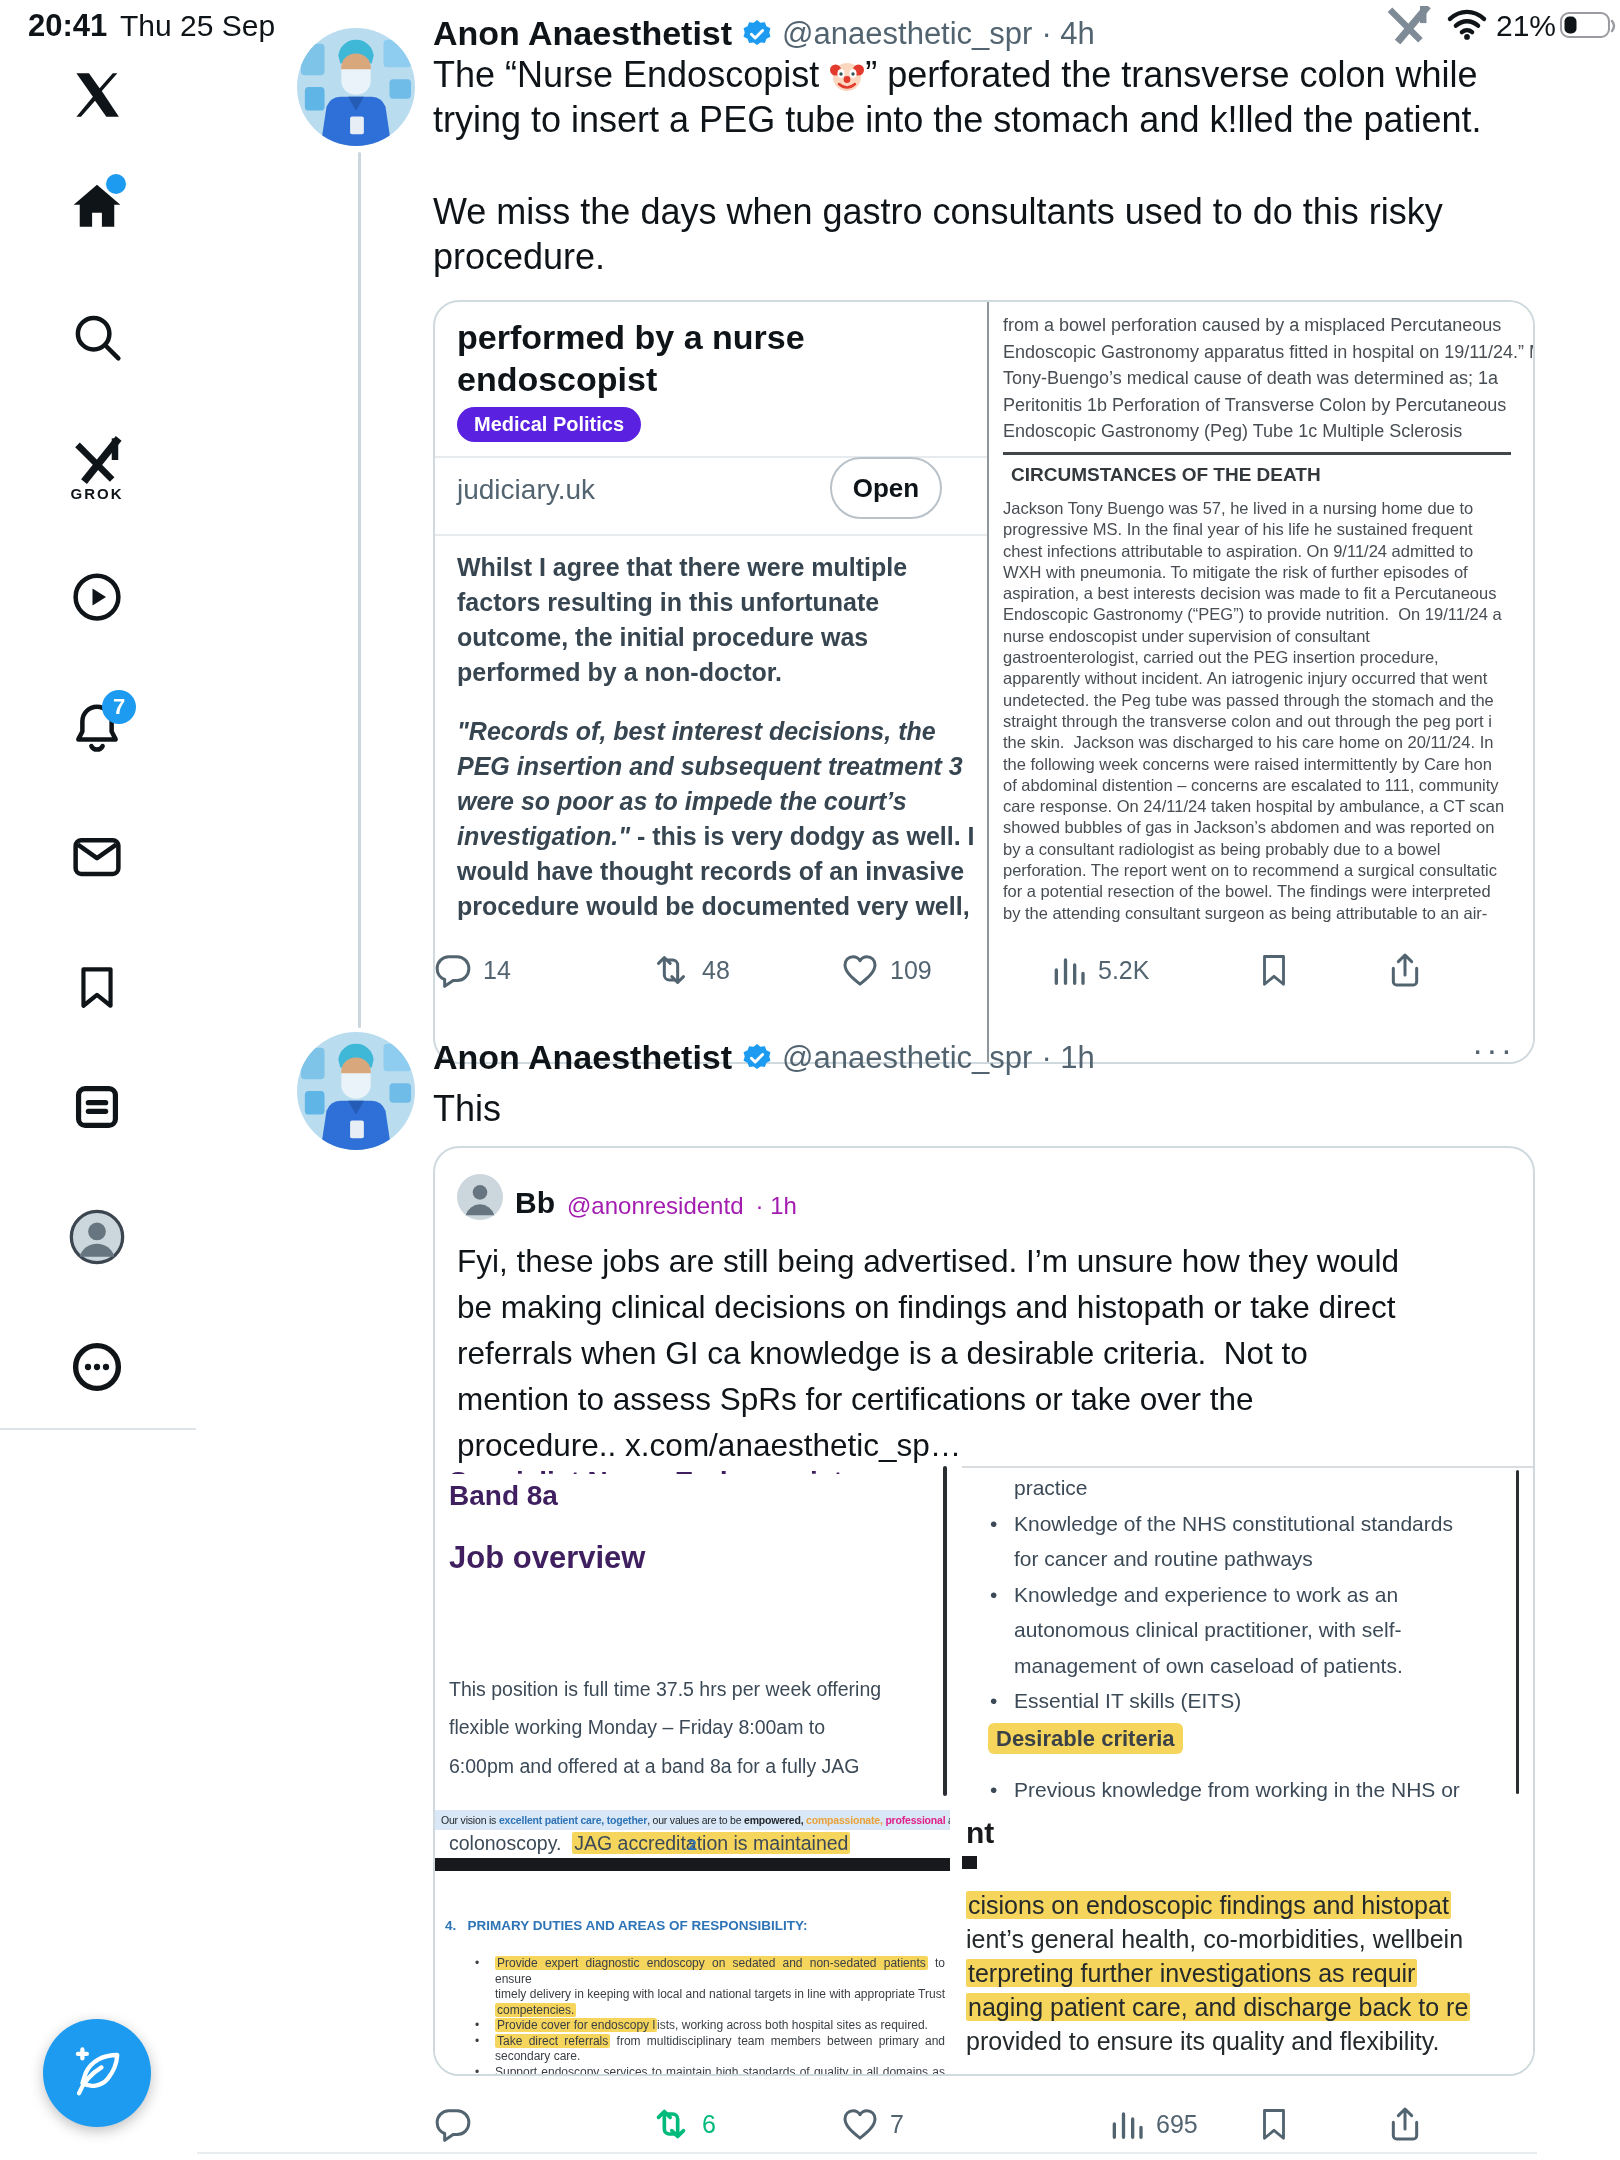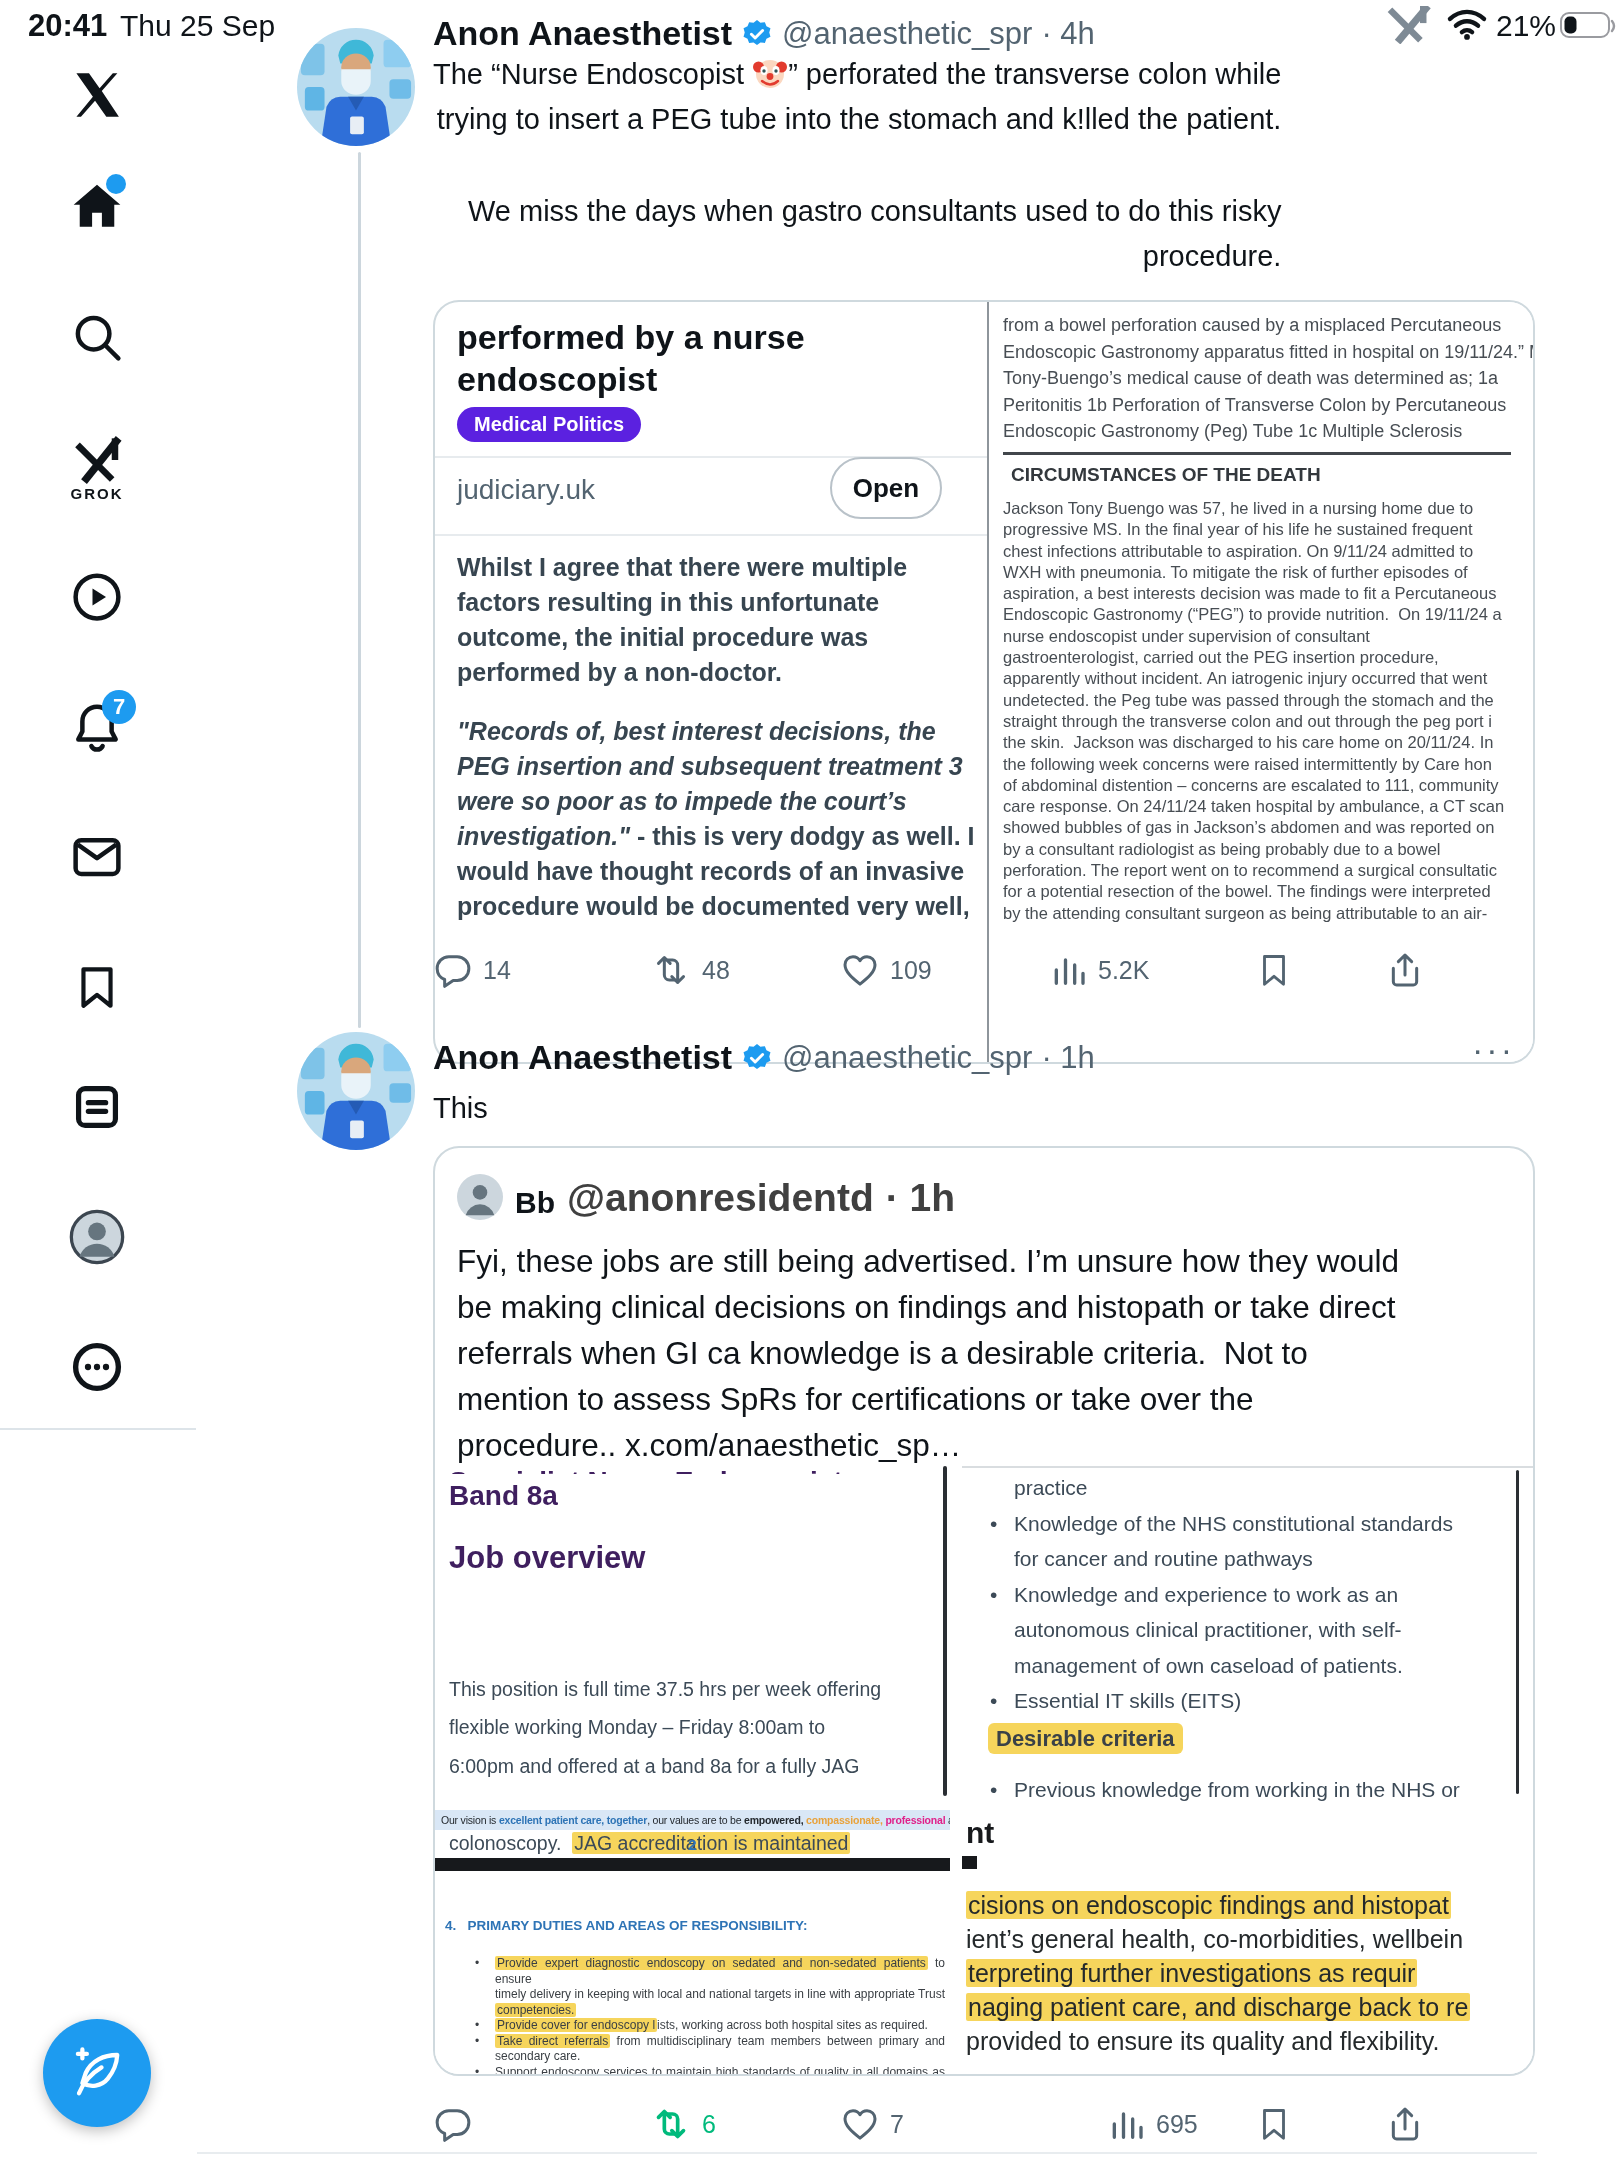--- a/index.html
+++ b/index.html
@@ -15,41 +15,41 @@
   .sb-pct{font-size:30px;font-weight:500;}
   
   .side-ic{position:absolute;left:66px;width:62px;height:62px;display:flex;align-items:center;justify-content:center;}
   .badge{position:absolute;background:#1d9bf0;color:#fff;border-radius:999px;font-size:22px;font-weight:700;
          min-width:34px;height:34px;display:flex;align-items:center;justify-content:center;padding:0 6px;box-sizing:border-box;}
   .grok-lbl{font-size:15px;font-weight:700;letter-spacing:2px;}
   
   .avatar{position:absolute;width:118px;height:118px;border-radius:50%;overflow:hidden;}
   .name{font-size:34px;font-weight:800;}
   .handle{font-size:31px;color:#536471;font-weight:400;}
-  .tw-text{font-size:29px;line-height:45px;color:#0f1419;text-align:right;}
+  .tw-text{font-size:36px;line-height:45px;color:#0f1419;}
   .threadline{position:absolute;left:358px;width:3px;background:#ccd6dd;border-radius:2px;}
   
   .card{position:absolute;border:2px solid #cfd9de;border-radius:26px;overflow:hidden;background:#fff;box-sizing:border-box;}
   .pill-tag{display:inline-block;background:#5b21e0;color:#fff;font-weight:700;font-size:20px;border-radius:999px;padding:6px 17px;}
   .hr1{position:absolute;left:0;right:0;height:2px;background:#e7ebee;}
   .open-btn{position:absolute;width:112px;height:62px;border:2.5px solid #b9c2c9;border-radius:34px;display:flex;align-items:center;justify-content:center;
             font-size:26px;font-weight:800;color:#0f1419;box-sizing:border-box;background:#fff;}
   .c1-para{font-size:25px;line-height:35px;font-weight:600;color:#374550;}
   .it{font-style:italic;}
   .doc{font-size:16.5px;color:#474d53;}
   .doc-l1{font-size:18px;line-height:26.6px;white-space:pre;}
   .doc-l2{font-size:16.5px;line-height:21.3px;white-space:pre;}
   .doc-h{font-size:19px;font-weight:800;color:#33383d;}
   
   .eng{position:absolute;display:flex;align-items:center;color:#536471;font-size:25px;}
   .eng span{margin-left:10px;}
   .eng.green{color:#00ba7c;}
   
   .q-name{font-size:30px;font-weight:800;}
-  .q-handle{font-size:39px;color:#404040;font-weight:bold;}
+  .q-handle{font-size:24px;color:#a21caf;}
   .q-text{font-size:31.5px;line-height:46px;color:#0f1419;}
   .line{white-space:pre;}
   .just{white-space:normal;text-align:justify;text-align-last:justify;}
   .hl{background:#f6d55c;border-radius:2px;padding:0 2px;}
   
   .jobL-h{color:#3f1f5f;font-weight:800;}
   .jobL-para{font-size:19.5px;line-height:38.4px;color:#3c4a57;margin-top:32px;}
   .vision{background:#d9e7f6;font-size:10.5px;color:#24292e;letter-spacing:-0.2px;white-space:nowrap;}
   .c-blue{color:#2e74b6;font-weight:700;}
   .c-dark{color:#24292e;font-weight:700;}

